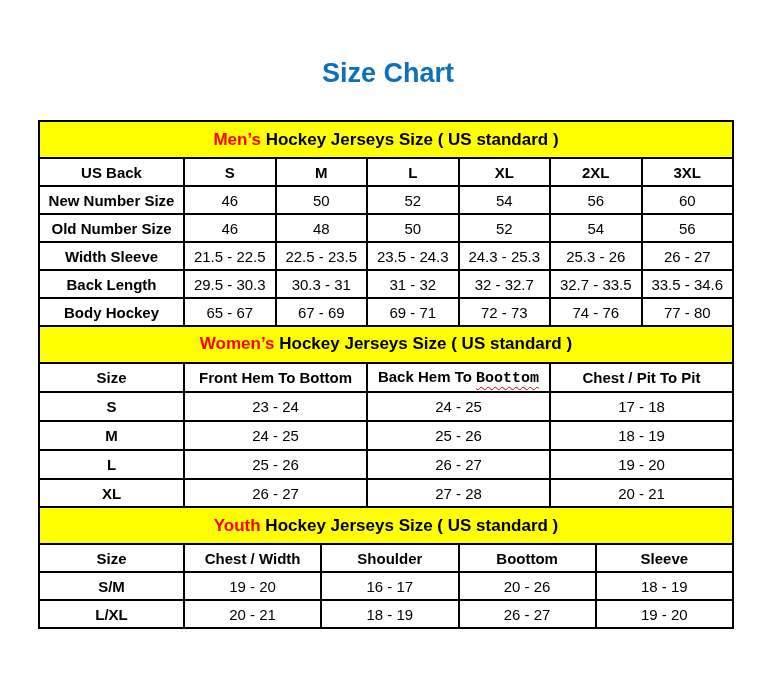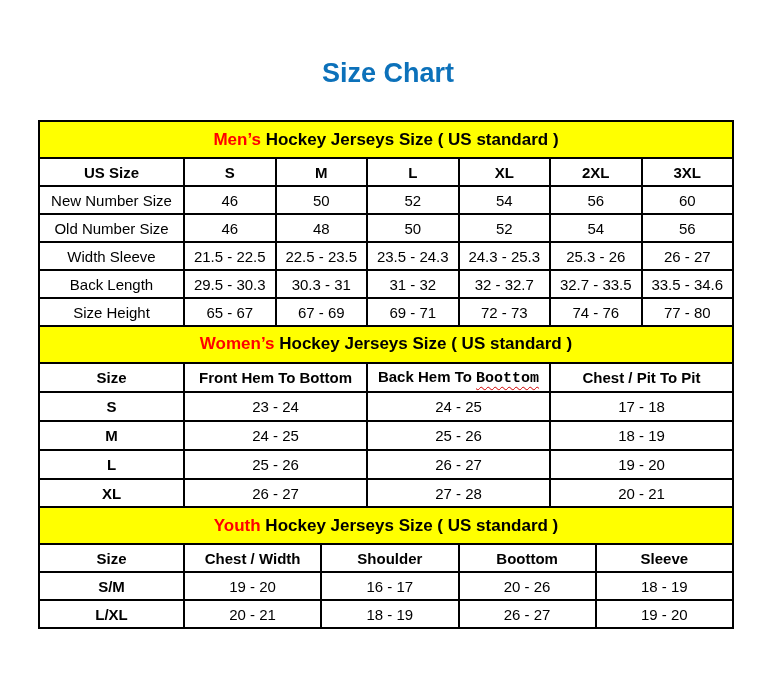--- a/index.html
+++ b/index.html
@@ -34,21 +34,21 @@
   }
   .sec-womens td, .sec-womens th { height: 29px; margin-left: 16px; }
   .banner-row td {
     background: var(--banner-yellow, #FFFF00);
     height: 37px;
     font-size: 17px; font-weight: 700;
   }
   .banner-row .accent { color: var(--accent-red, #FF0000); }
   .header-row th { font-weight: 700; }
   td.row-label { font-weight: 700; }
-  .sec-mens td.row-label { font-weight: 400; margin-top: 8px; }
+  .sec-mens td.row-label { font-weight: 700; margin-top: 8px; }
   .squiggle {
     text-decoration: underline;
     text-decoration-style: wavy;
     text-decoration-color: var(--squiggle-red, #D00000);
     text-decoration-thickness: 1px;
     text-underline-offset: 4px;
     font-family: Liberation Mono, monospace;
   }
 </style>
 </head>
@@ -65,21 +65,21 @@
           <col>
           <col>
           <col>
           <col>
         </colgroup>
         <tbody>
           <tr class="banner-row">
             <td colspan="7"><span class="accent">Men’s</span> <span>Hockey Jerseys Size ( US standard )</span></td>
           </tr>
           <tr class="header-row">
-            <th>US Size</th>
+            <th>US Back</th>
             <th>S</th>
             <th>M</th>
             <th>L</th>
             <th>XL</th>
             <th>2XL</th>
             <th>3XL</th>
           </tr>
           <tr>
             <td class="row-label">New Number Size</td>
             <td>46</td>
@@ -110,21 +110,21 @@
           <tr>
             <td class="row-label">Back Length</td>
             <td>29.5 - 30.3</td>
             <td>30.3 - 31</td>
             <td>31 - 32</td>
             <td>32 - 32.7</td>
             <td>32.7 - 33.5</td>
             <td>33.5 - 34.6</td>
           </tr>
           <tr>
-            <td class="row-label">Size Height</td>
+            <td class="row-label">Body Hockey</td>
             <td>65 - 67</td>
             <td>67 - 69</td>
             <td>69 - 71</td>
             <td>72 - 73</td>
             <td>74 - 76</td>
             <td>77 - 80</td>
           </tr>
         </tbody>
       </table>
       <table class="size-table sec-womens">

